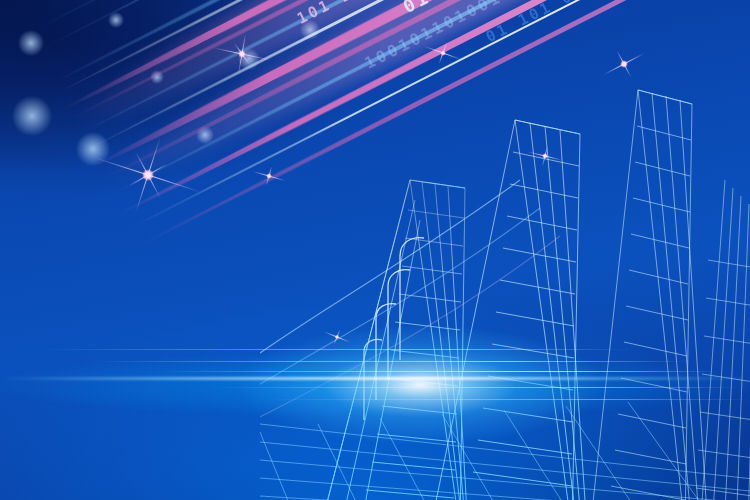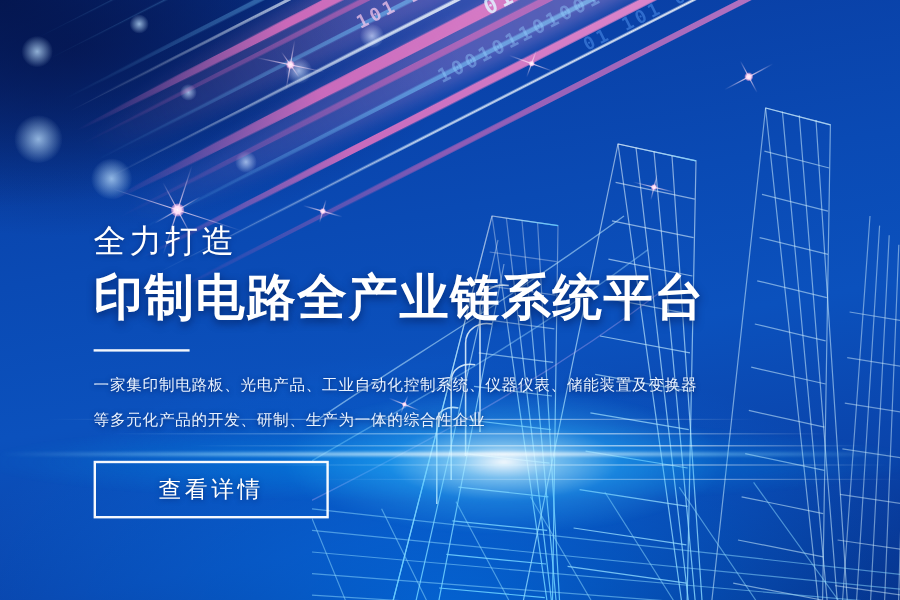--- a/index.html
+++ b/index.html
@@ -337,22 +337,14 @@
     <div class="ray" style="width:34px; transform: translate(-50%,-50%) rotate(16deg);"></div>
     <div class="ray" style="width:20px; transform: translate(-50%,-50%) rotate(106deg);"></div>
   </div>
 
   <div class="flare" style="left:320px; top:320px; width:34px; height:34px;">
     <div class="core" style="width:4px; height:4px;"></div>
     <div class="ray" style="width:28px; transform: translate(-50%,-50%) rotate(22deg);"></div>
     <div class="ray" style="width:16px; transform: translate(-50%,-50%) rotate(112deg);"></div>
   </div>
 
-  <div class="content">
-    <div class="eyebrow">全力打造</div>
-    <div class="headline">印制电路全产业链系统平台</div>
-    <div class="rule"></div>
-    <div class="sub">一家集印制电路板、光电产品、工业自动化控制系统、仪器仪表、储能装置及变换器</div>
-    <div class="sub" style="margin-top:2px;">等多元化产品的开发、研制、生产为一体的综合性企业</div>
-    <button class="cta" type="button">查看详情</button>
-  </div>
 
 </div>
 
 </body></html>

